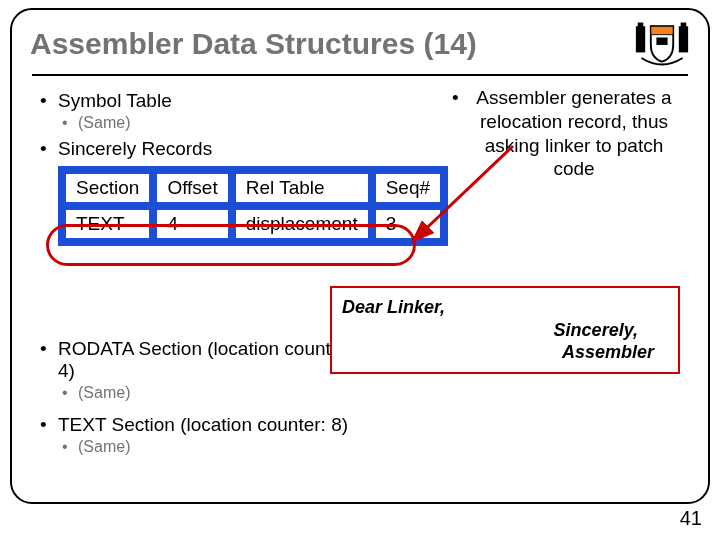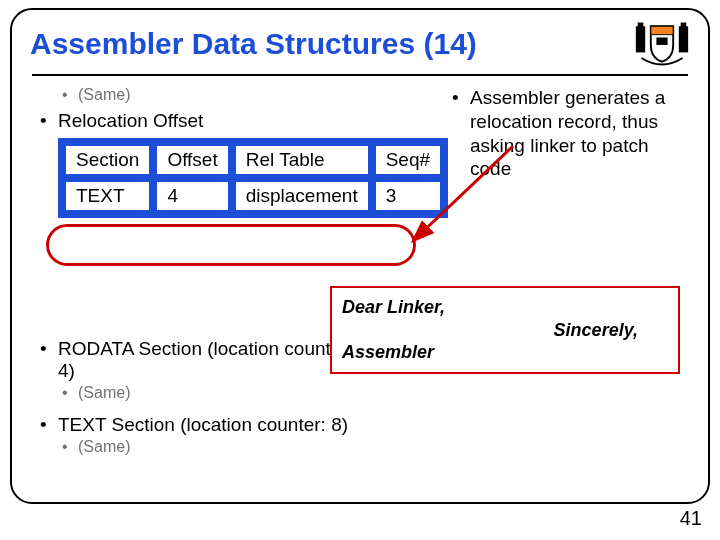--- a/index.html
+++ b/index.html
@@ -29,21 +29,21 @@
   }
   .title-row {
     display: flex;
     align-items: center;
     justify-content: space-between;
     padding: 8px 12px 6px 12px;
   }
   .title {
     font-size: 30px;
     font-weight: bold;
-    color: #1d4ed8;
+    color: #737373;
   }
   .crest {
     width: 56px;
     height: 48px;
     position: relative;
   }
   .crest svg { width: 100%; height: 100%; }
   .divider {
     position: relative;
     margin: 0 14px 0 14px;
@@ -110,20 +110,21 @@
   }
   .arrow-svg {
     position: absolute;
     pointer-events: none;
   }
   .right-box {
     position: absolute;
     top: 10px;
     right: 24px;
     width: 226px;
+    text-align: center;
   }
   .right-bullet {
     font-size: 19px;
     color: #000;
     padding-left: 18px;
     position: relative;
     line-height: 1.25;
   }
   .right-bullet::before {
     content: "•";
@@ -140,21 +141,21 @@
     padding: 8px 10px 8px 10px;
     font-size: 18px;
     font-style: italic;
     font-weight: bold;
     line-height: 1.25;
     background: #fff;
     margin-left: 42px;
   }
   .letter-box .indent { padding-left: 28px; display: block; }
   .letter-box .sig1 { text-align: right; padding-right: 30px; display: block; }
-  .letter-box .sig2 { text-align: left; padding-right: 14px; display: block; }
+  .letter-box .sig2 { text-align: right; padding-right: 14px; display: block; }
   .pagenum {
     position: absolute;
     right: 18px;
     bottom: 10px;
     font-size: 20px;
     color: #000;
   }
   .lower-left {
     position: absolute;
     top: 250px;
@@ -183,22 +184,23 @@
         <path d="M8 40 q22 14 44 0" fill="none" stroke="#000" stroke-width="2"></path>
       </svg>
     </div>
   </div>
 
   <div class="divider"></div>
 
   <div class="content">
 
     <div class="left-col">
+      <div class="bullet-main">Symbol Table</div>
       <div class="bullet-sub">(Same)</div>
-      <div class="bullet-main">Relocation Offset</div>
+      <div class="bullet-main">Sincerely Records</div>
 
       <div class="table-wrap">
         <table class="reloc-table">
           <tbody>
               <tr>
             <th>Section</th>
             <th>Offset</th>
             <th>Rel Table</th>
             <th>Seq#</th>
           </tr>

